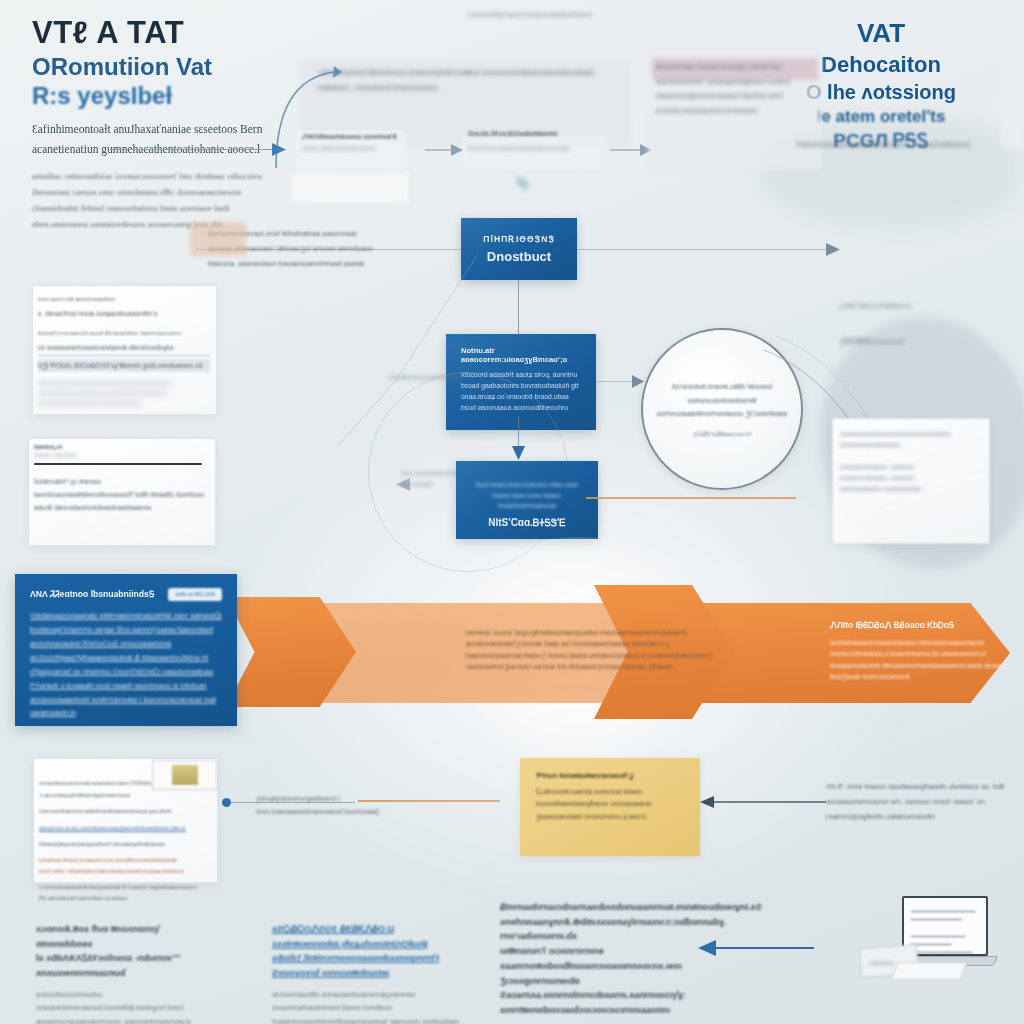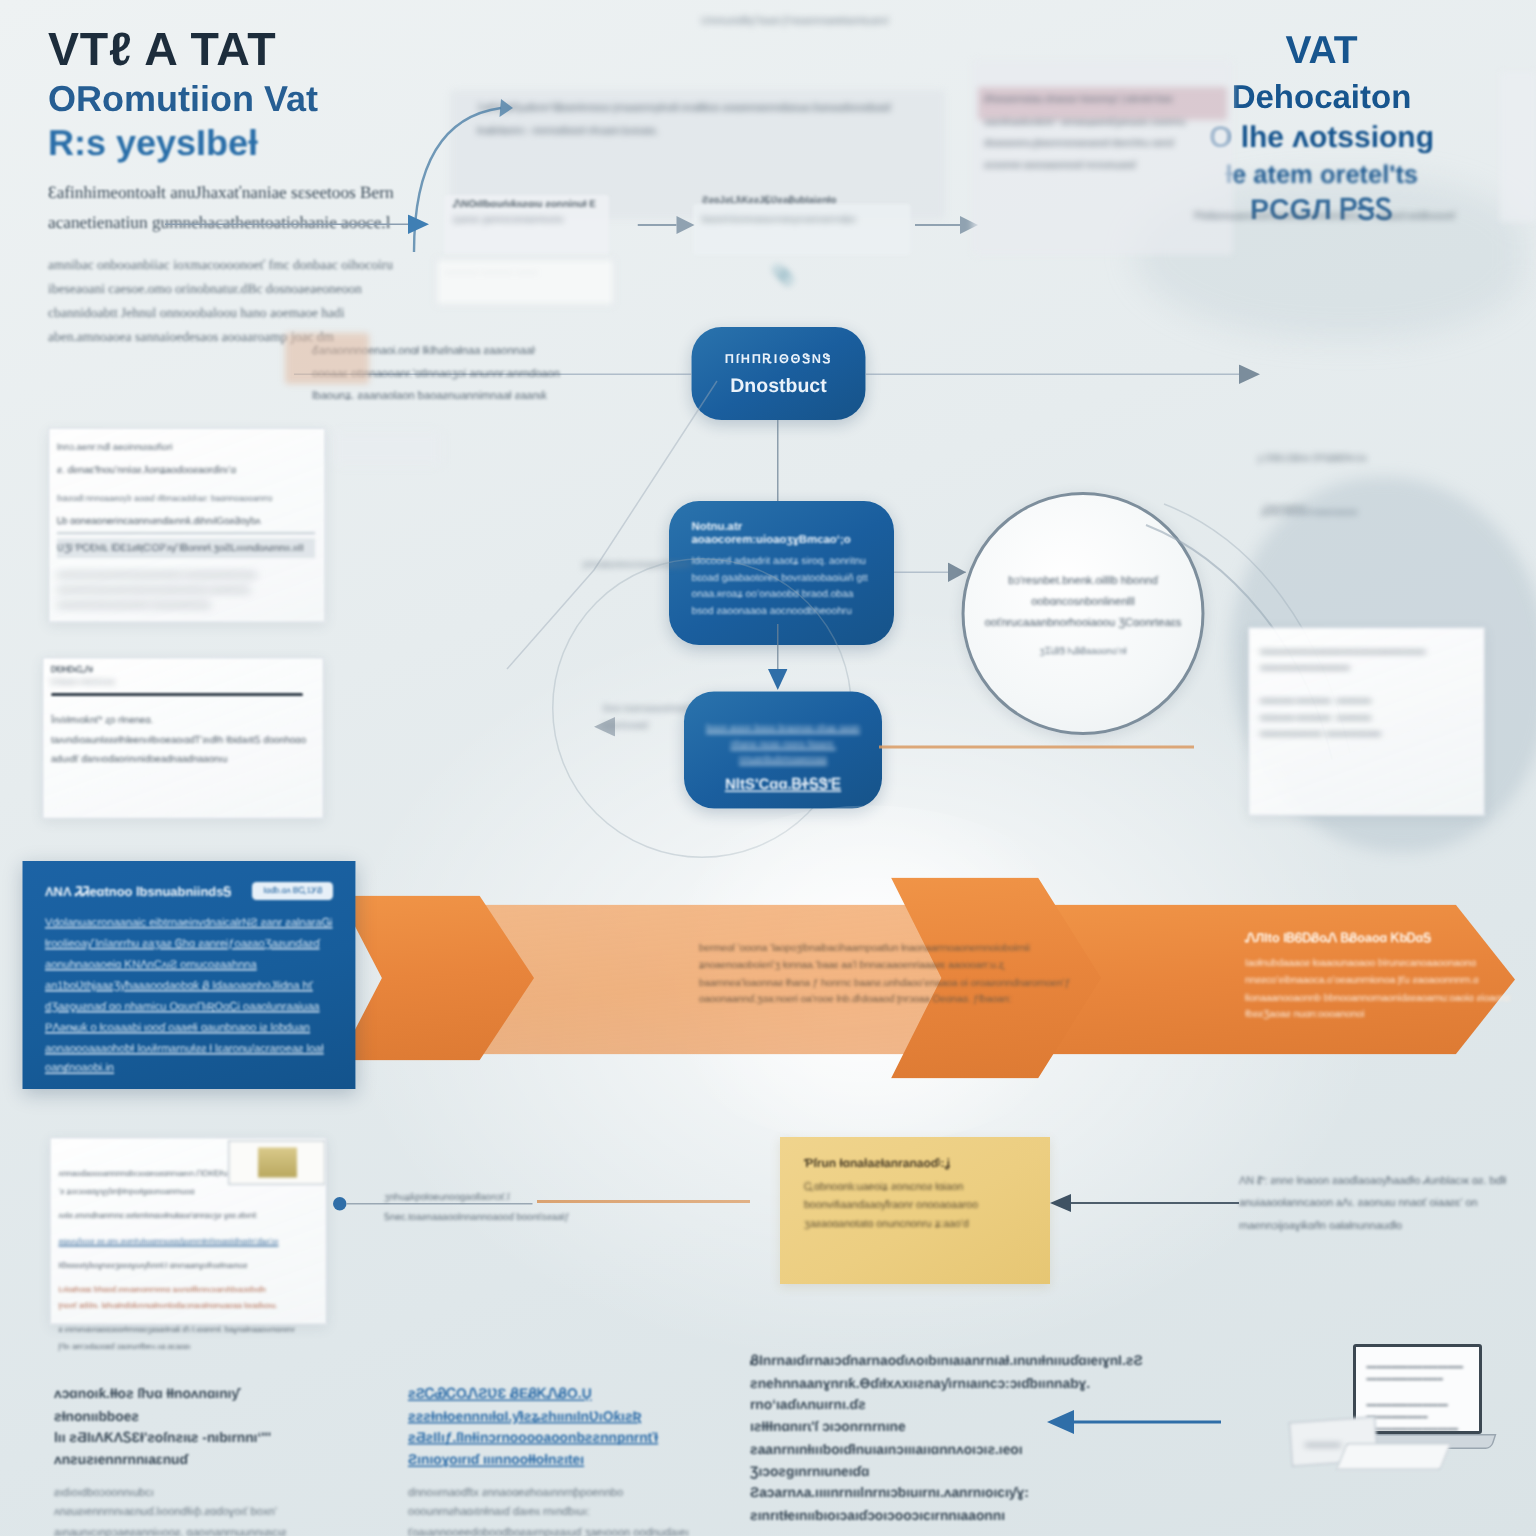--- a/index.html
+++ b/index.html
@@ -41,36 +41,36 @@
   #title-right .r5 { font-size: 19px; filter: blur(.8px); }
 
   
   #intro { left: 32px; top: 120px; width: 250px; font-family: Liberation Serif, serif; }
   #intro .lead { font-size: 11.5px; color: #3c4c5a; line-height: 1.72; filter: blur(.7px); }
   #intro .body { font-size: 9px; color: #64727e; line-height: 1.78; margin-top: 8px; filter: blur(.9px); }
 
   
   .node {
     background: linear-gradient(150deg, #2a73ad 0%, #1a5e9e 52%, #165389 100%);
-    border-radius: 20px;
+    border-radius: 0;
     color: #eaf2fa;
     box-shadow: 0 3px 10px rgba(20,55,90,.22);
     filter: blur(.35px);
   }
   #node-1 { left: 461px; top: 218px; width: 116px; height: 62px;
             display:flex; flex-direction:column; align-items:center; justify-content:center; gap:4px; }
   #node-1 .t1 { font-size: 8.5px; font-weight: bold; letter-spacing: 1.1px; filter: blur(.5px); }
   #node-1 .t2 { font-size: 13px; font-weight: bold; filter: blur(.45px); }
 
   #node-2 { left: 446px; top: 334px; width: 150px; height: 96px; padding: 12px 15px; }
   #node-2 .h { font-size: 7.6px; font-weight: bold; margin-bottom: 5px; filter: blur(.55px); }
   #node-2 .p { font-size: 6.8px; line-height: 1.62; color: #cadcec; filter: blur(.7px); }
 
-  #node-3 { left: 456px; top: 461px; width: 132px; height: 78px; padding: 14px 14px 10px;
-            display:flex; flex-direction:column; justify-content:flex-end;text-decoration:underline; }
+  #node-3 { left: 456px; top: 461px; width: 142px; height: 78px; padding: 14px 14px 10px;
+            display:flex; flex-direction:column; justify-content:flex-end; }
   #node-3 .p { font-size: 6.4px; line-height: 1.6; color: #b9cfe3; filter: blur(1.5px); text-align:center; }
   #node-3 .h { font-size: 10px; font-weight: bold; margin-top: 6px; text-align:center; filter: blur(.7px); }
 
   
   .vline { background: #6f8497; width: 1.3px; }
   .hline { background: #8a9db0; height: 1.2px; }
 
   
   #magnifier {
     left: 641px; top: 328px; width: 162px; height: 162px;

